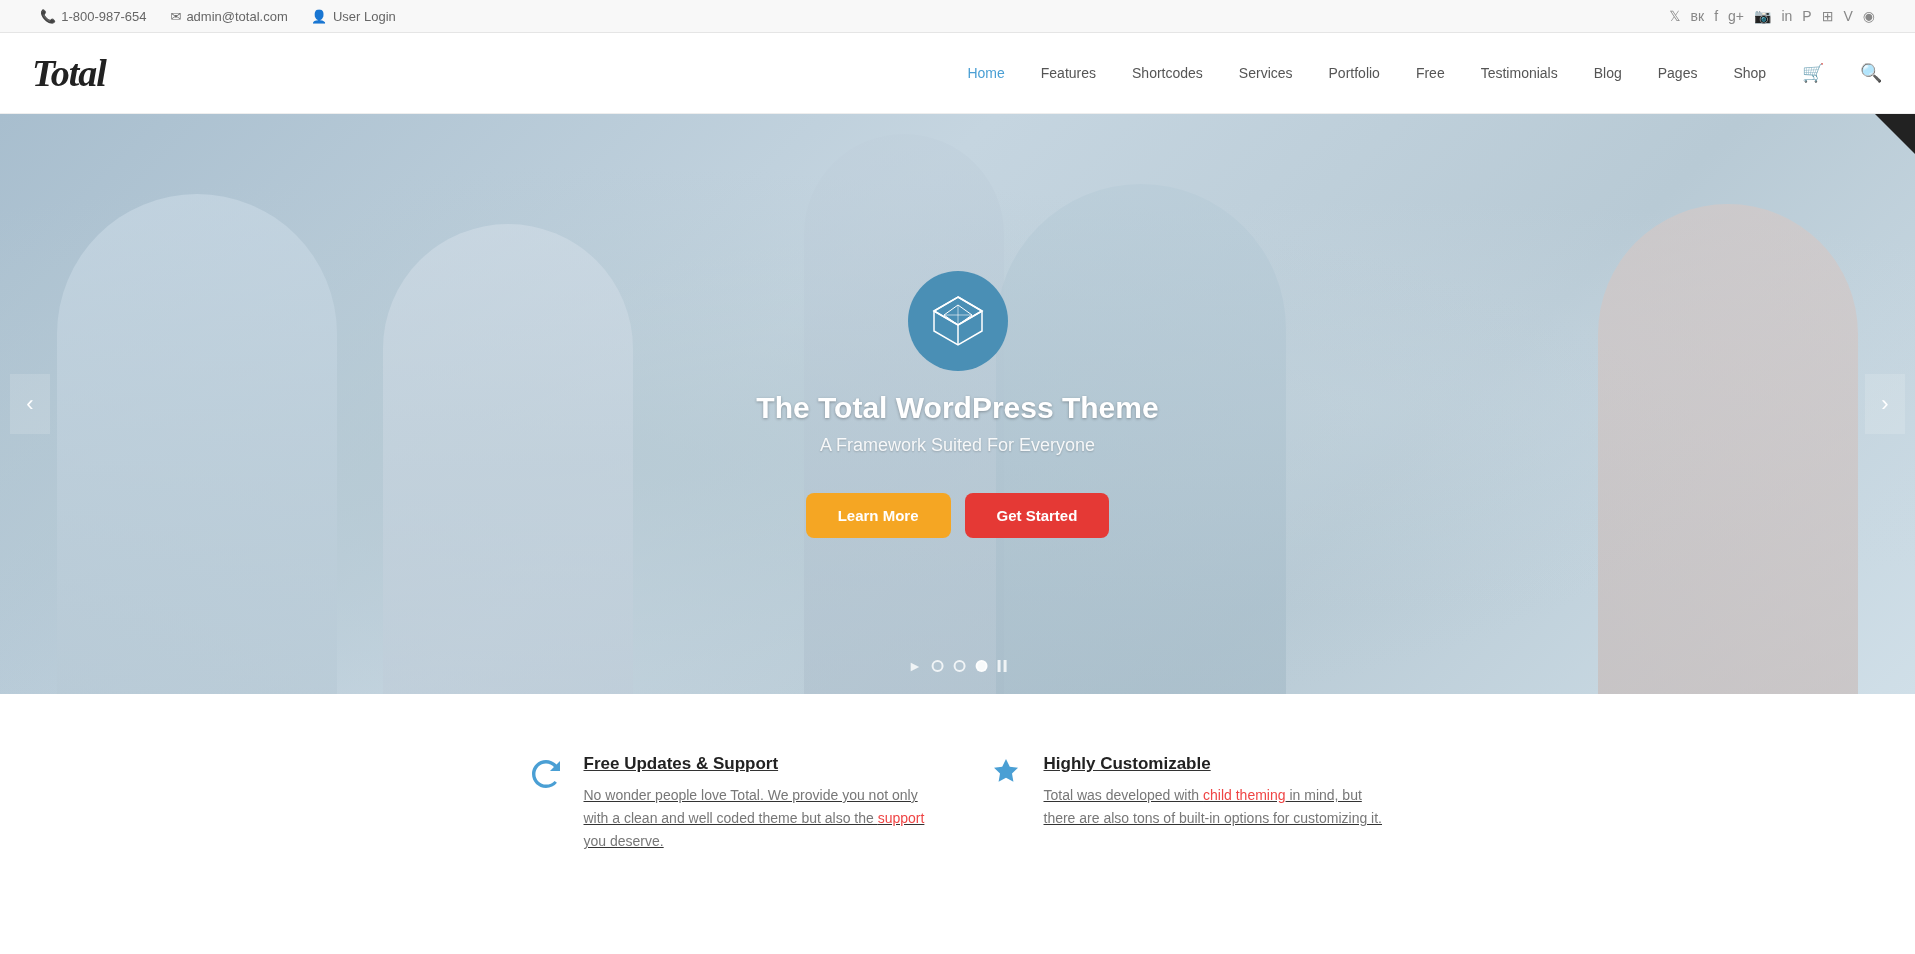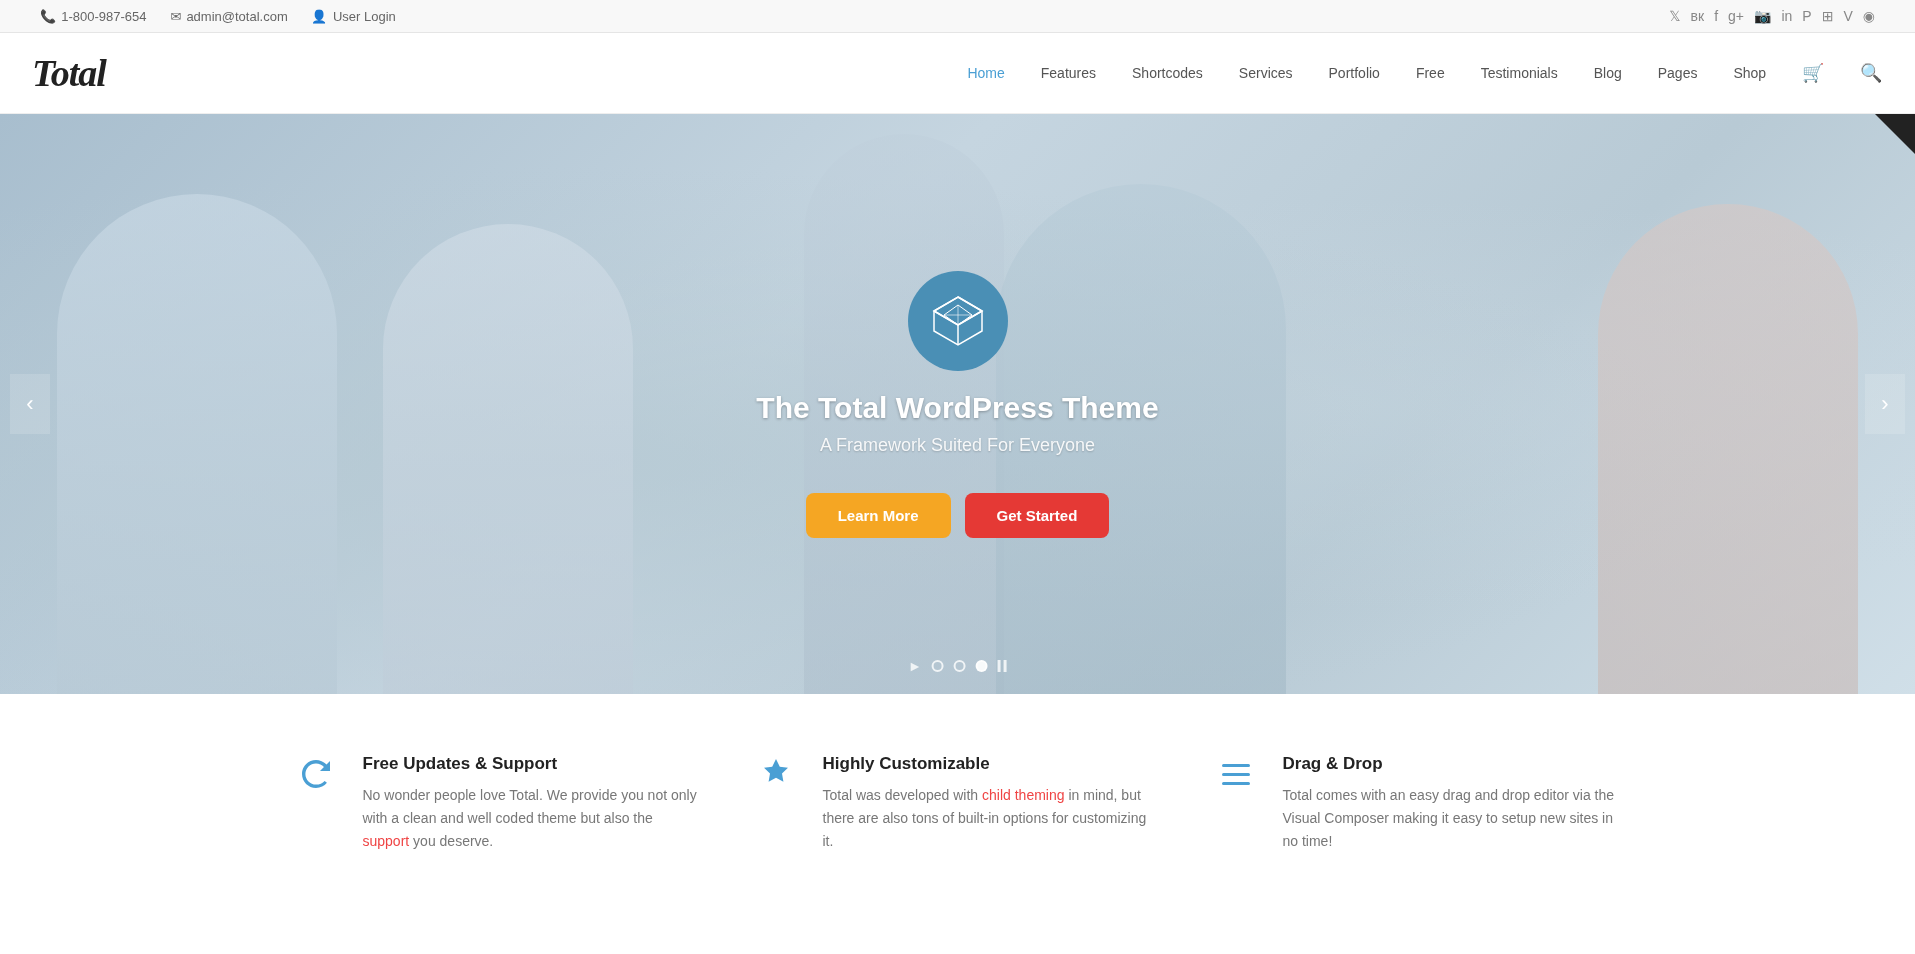--- a/index.html
+++ b/index.html
@@ -197,23 +197,24 @@
     
     .features {
       background: #fff;
       padding: 60px 80px;
       display: flex;
       gap: 60px;
       justify-content: center;
     }
     .feature-item {
       display: flex;
-      gap: 29px;
+      gap: 20px;
       flex: 1;
       max-width: 400px;
+      text-decoration: underline;
     }
     .feature-icon {
       font-size: 32px;
       color: #4a9fd4;
       flex-shrink: 0;
       margin-top: 2px;
     }
     .feature-icon.star { color: #4a9fd4; }
     .feature-icon.lines { color: #4a9fd4; }
     .feature-content h3 {
@@ -356,26 +357,13 @@
       <svg width="36" height="36" viewBox="0 0 36 36" fill="#4a9fd4" xmlns="http://www.w3.org/2000/svg">
         <path d="M18 3l3.78 7.66L30 11.73l-6 5.85 1.42 8.28L18 21.77l-7.42 4.09L12 17.58l-6-5.85 8.22-1.07z"></path>
       </svg>
     </div>
     <div class="feature-content">
       <h3>Highly Customizable</h3>
       <p>Total was developed with <a href="#">child theming</a> in mind, but there are also tons of built-in options for customizing it.</p>
     </div>
   </div>
 
-  <div class="feature-item">
-    <div class="feature-icon lines">
-      <svg width="36" height="36" viewBox="0 0 36 36" fill="#4a9fd4" xmlns="http://www.w3.org/2000/svg">
-        <rect x="4" y="8" width="28" height="3" rx="1.5"></rect>
-        <rect x="4" y="17" width="28" height="3" rx="1.5"></rect>
-        <rect x="4" y="26" width="28" height="3" rx="1.5"></rect>
-      </svg>
-    </div>
-    <div class="feature-content">
-      <h3>Drag &amp; Drop</h3>
-      <p>Total comes with an easy drag and drop editor  via the Visual Composer making it easy to setup new sites in no time!</p>
-    </div>
-  </div>
 </div>
 
 </body></html>

